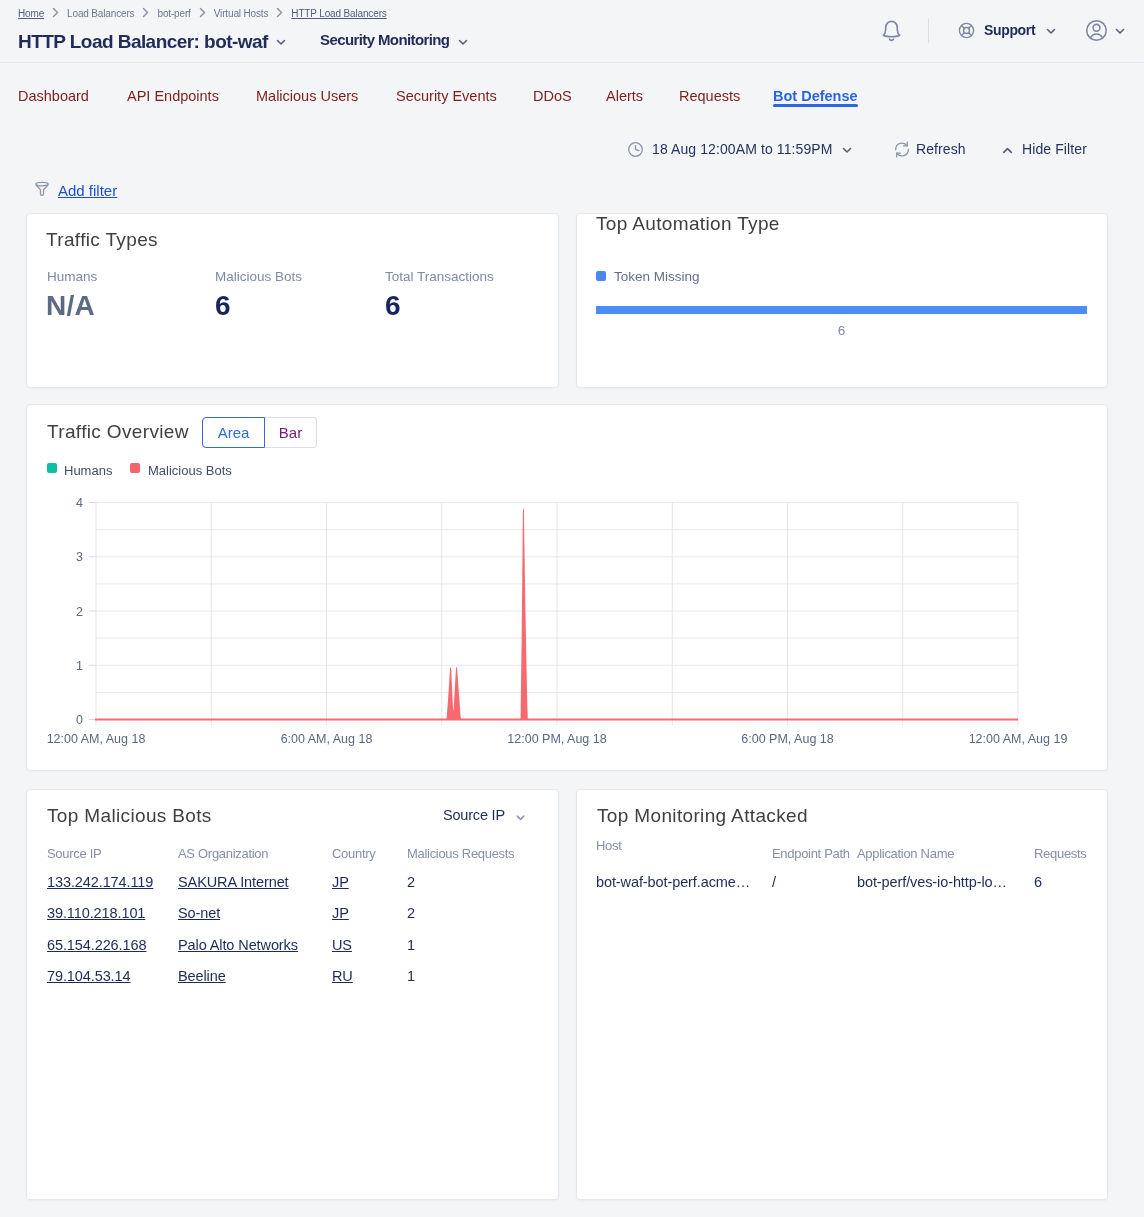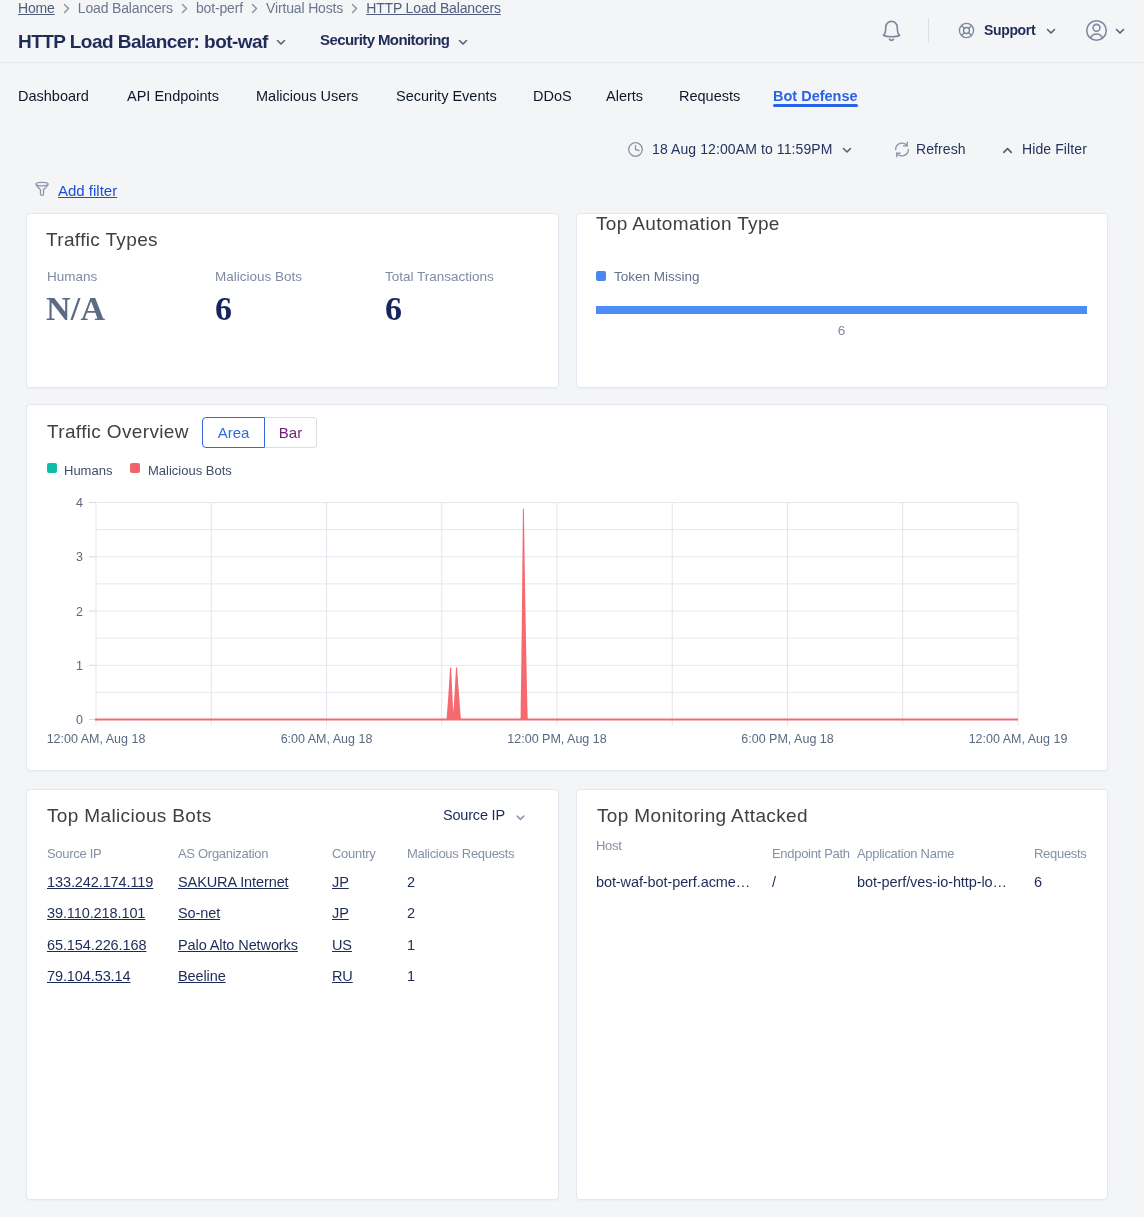--- a/index.html
+++ b/index.html
@@ -17,41 +17,41 @@
   background:#fff;
   border:1px solid #e3e7f0;
   border-radius:4px;
   box-shadow:0 1px 2px rgba(40,50,90,0.04);
 }
 .ctitle { position:absolute; font-size:19px; font-weight:400; color:#404040; letter-spacing:0.35px; line-height:1; }
 a.lnk { color:#1d2b58; text-decoration:underline; }
 svg.ic { display:block; }
 
 
-#breadcrumb { position:absolute; left:18px; top:0; font-size:14px; letter-spacing:-0.15px; color:#6b7790; white-space:nowrap; }
+#breadcrumb { position:absolute; left:18px; top:7px; font-size:10px; letter-spacing:-0.15px; color:#6b7790; white-space:nowrap; }
 #breadcrumb .bsep { display:inline-block; margin:0 8px; vertical-align:-1px; }
 #breadcrumb .blnk { color:#515d7b; text-decoration:underline; }
 #titlerow { position:absolute; left:18px; top:30px; height:24px; }
 #titlerow h1 { display:inline-block; font-size:19px; font-weight:700; color:#1f2c59; letter-spacing:-0.55px; line-height:24px; }
 #secmon { position:absolute; left:320px; top:31px; font-size:15px; font-weight:700; letter-spacing:-0.6px; color:#1f2c59; }
 #hdrdivider { position:absolute; left:0; top:62px; width:1144px; height:1px; background:#e5e8ef; }
 .vdiv { position:absolute; left:928px; top:18px; width:1px; height:25px; background:#dcdfe8; }
 
 
-.tab { position:absolute; top:89px; font-size:14.5px; color:#0f172a; white-space:nowrap; line-height:1; }
+.tab { position:absolute; top:89px; font-size:14.5px; color:#7f1d1d; white-space:nowrap; line-height:1; }
 .tab.active { color:#2b63e6; font-weight:700; }
 #tabline { position:absolute; top:104px; height:3px; background:#2b63e6; border-radius:2px; }
 
 
 .frtext { position:absolute; top:142px; font-size:14px; font-weight:500; letter-spacing:0.1px; color:#24335f; white-space:nowrap; line-height:1; }
 #addfilter { position:absolute; left:58px; top:182px; font-size:15px; color:#1d4ed8;text-decoration:underline; }
 
 
 .statlabel { position:absolute; font-size:13.5px; color:#7f8aa3; line-height:1; }
-.statval { position:absolute; font-size:34px; font-weight:700; color:#16265c; letter-spacing:0.3px; line-height:1;font-family:Liberation Serif, serif; }
+.statval { position:absolute; font-size:28px; font-weight:700; color:#16265c; letter-spacing:0.3px; line-height:1; }
 
 
 .btngroup { position:absolute; left:176px; top:13px; height:18px; display:flex; }
 .btn { height:31px; font-size:15px; display:flex; align-items:center; justify-content:center; background:#fff; }
 .btn.area { width:63px; border:1px solid #3566e0; color:#2e6ae4; border-radius:4px 0 0 4px; }
 .btn.bar { width:52px; border:1px solid #d9dde8; border-left:none; color:#701a75; border-radius:0 4px 4px 0; }
 
 
 .legsq { position:absolute; width:10px; height:10px; border-radius:2px; }
 .legtext { position:absolute; font-size:13px; color:#414d68; line-height:1; }

